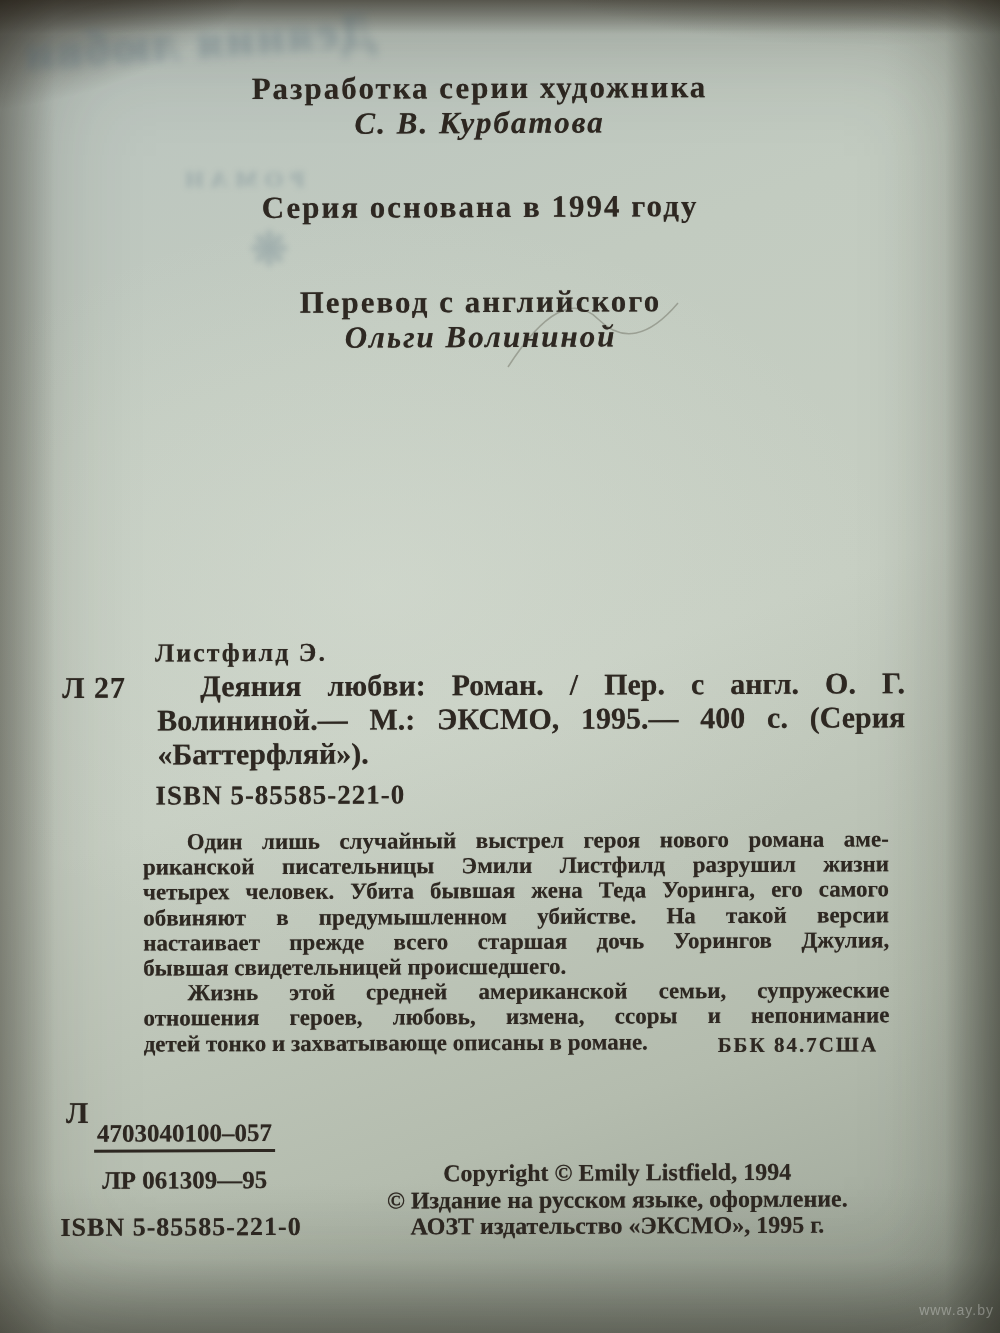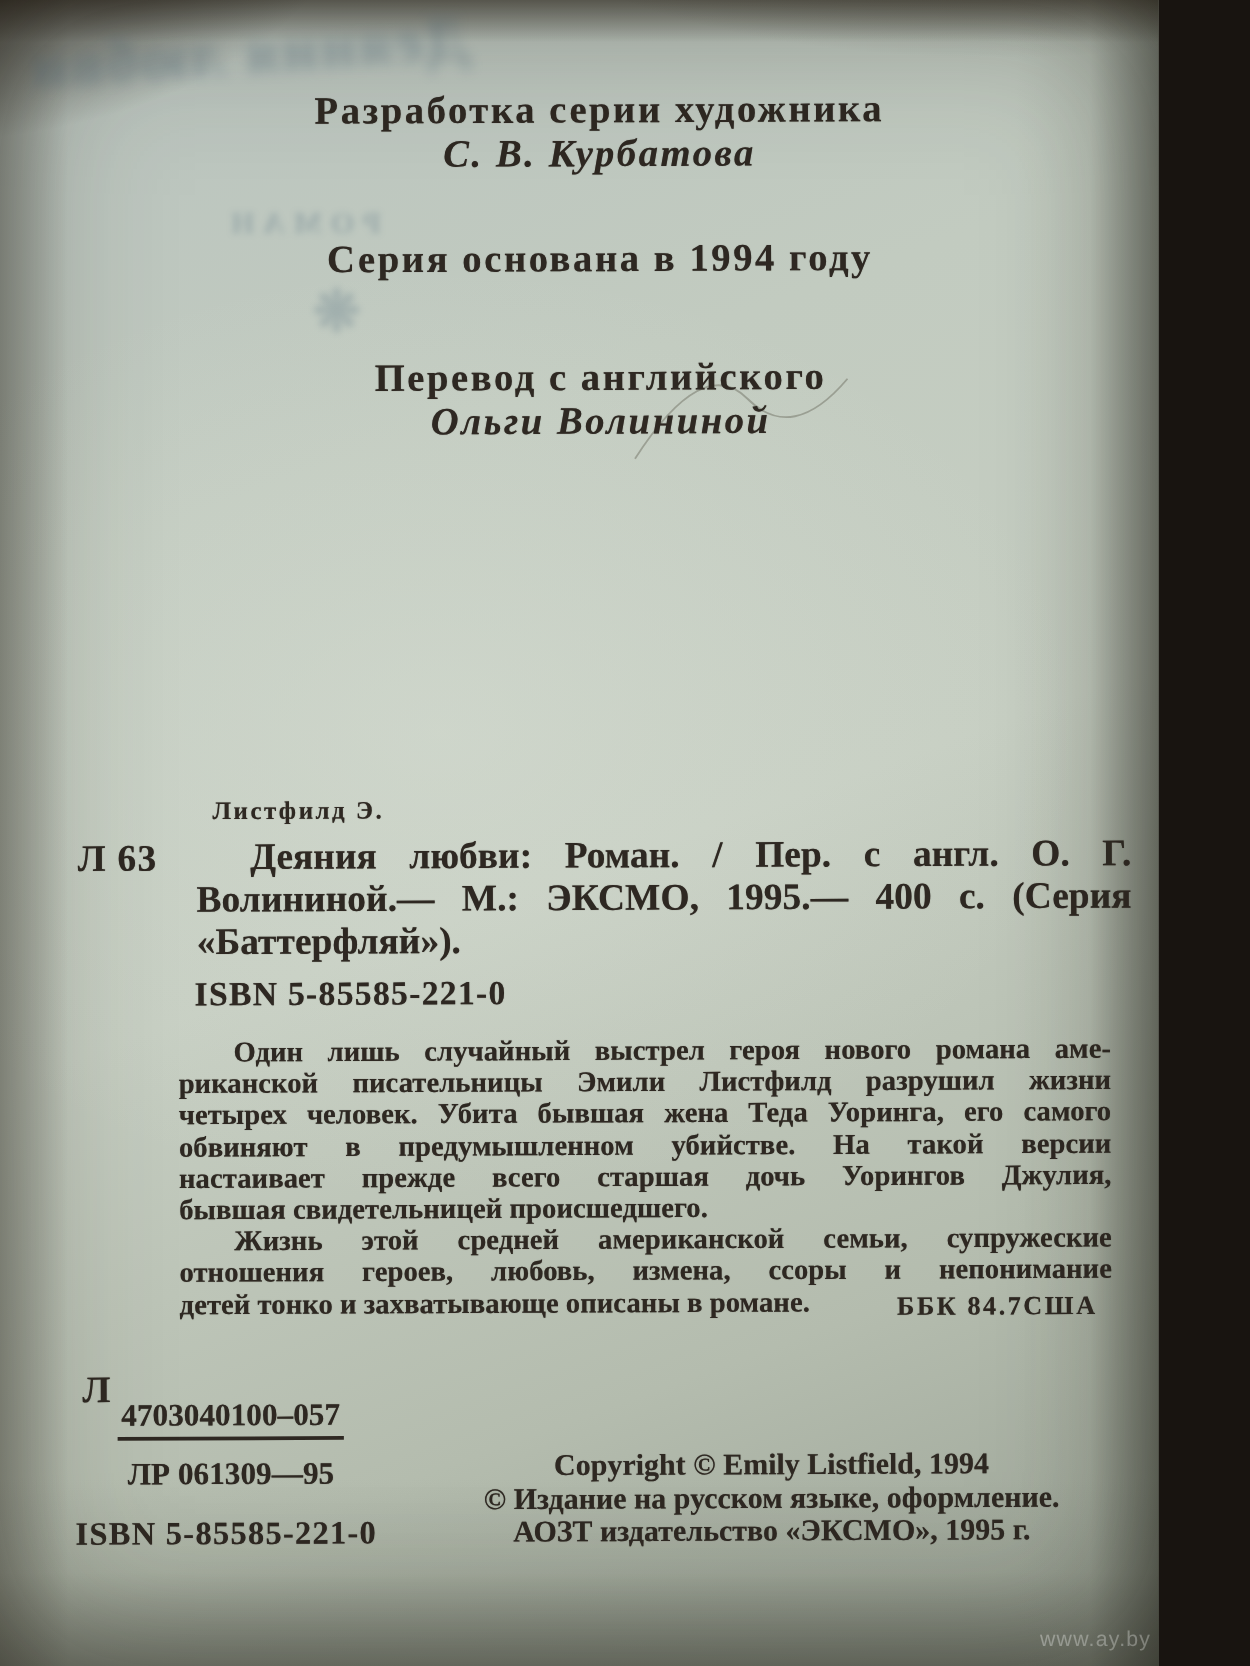--- a/index.html
+++ b/index.html
@@ -1,20 +1,20 @@
 <!DOCTYPE html>
 <html><head>
 <meta charset="utf-8">
 <style>
   html,body{margin:0;padding:0;}
   body{
     width:1000px;height:1333px;overflow:hidden;background:#181410;
     font-family:"Liberation Serif","DejaVu Serif",serif;
   }
-  .photo{position:relative;width:927px;height:1333px;overflow:hidden;}
+  .photo{position:relative;width:1000px;height:1333px;overflow:hidden;}
   .paper{
     position:absolute;inset:0;
     background:
       radial-gradient(ellipse 520px 300px at -70px -90px, rgba(26,19,11,0.88) 0%, rgba(26,19,11,0.38) 45%, rgba(26,19,11,0) 68%),
       radial-gradient(ellipse 620px 210px at 86% -90px, rgba(34,27,17,0.5), rgba(34,27,17,0) 65%),
       linear-gradient(to bottom, rgba(30,22,12,0.55) 0px, rgba(30,22,12,0) 34px),
       linear-gradient(to left, rgba(44,47,39,0.5) 0px, rgba(120,126,114,0.12) 55px, rgba(120,126,114,0) 115px),
       linear-gradient(to right, rgba(52,49,40,0.32) 0px, rgba(52,49,40,0) 55px),
       linear-gradient(to top, rgba(46,48,40,0.42) 0px, rgba(110,116,104,0.16) 75px, rgba(110,116,104,0) 150px),
       radial-gradient(ellipse 720px 520px at 38% 44%, rgba(224,230,220,0.35), rgba(224,230,220,0) 72%),
@@ -39,21 +39,21 @@
   .jline{text-align:justify;text-align-last:justify;}
   .desc{left:157px;top:668px;width:748px;font-size:30px;line-height:34px;}
   .desc .ind{padding-left:43px;}
   .ann{left:142px;top:828px;width:746px;font-size:23px;line-height:25.2px;}
   .ann .ind{padding-left:44px;}
   .frac{left:92px;top:1082px;font-size:25px;line-height:27px;text-align:center;margin-top:36px;}
   .frac .num{border-bottom:3px solid #2e2822;padding:0 3px 3px 3px;}
   .frac .den{padding-top:14px;}
   .watermark{position:absolute;right:6px;top:1302px;color:rgba(240,244,240,0.5);
     font-family:"Liberation Sans","DejaVu Sans",sans-serif;font-weight:400;
-    font-size:17px;letter-spacing:1px;}
+    font-size:14px;letter-spacing:1px;}
 </style>
 </head>
 <body>
 
 <div class="photo">
   <div class="paper"></div>
 
   <div class="show st-title">Деяния любви</div>
   <div class="show st-roman">РОМАН</div>
   <div class="show st-flake">❋</div>
@@ -68,22 +68,22 @@
       <div class="it">С. В. Курбатова</div>
     </div>
 
     <div class="abs ctr h-line" style="top:189px;">Серия основана в 1994 году</div>
 
     <div class="abs ctr h-line" style="top:284px;">
       <div>Перевод с английского</div>
       <div class="it">Ольги Волининой</div>
     </div>
 
-    <div class="abs" style="left:170px;top:637px;font-size:20px;letter-spacing:2px;">Листфилд Э.</div>
-    <div class="abs" style="left:62px;top:669px;font-size:30px;letter-spacing:1px;">Л 63</div>
+    <div class="abs" style="left:155px;top:637px;font-size:26px;letter-spacing:2px;">Листфилд Э.</div>
+    <div class="abs" style="left:62px;top:669px;font-size:30px;letter-spacing:1px;">Л 27</div>
 
     <div class="abs desc">
       <div class="jline ind">Деяния любви: Роман. / Пер. с англ. О. Г.</div>
       <div class="jline">Волининой.— М.: ЭКСМО, 1995.— 400 с. (Серия</div>
       <div>«Баттерфляй»).</div>
     </div>
 
     <div class="abs" style="left:155px;top:779px;font-size:27px;letter-spacing:1px;">ISBN 5-85585-221-0</div>
 
     <div class="abs ann">

